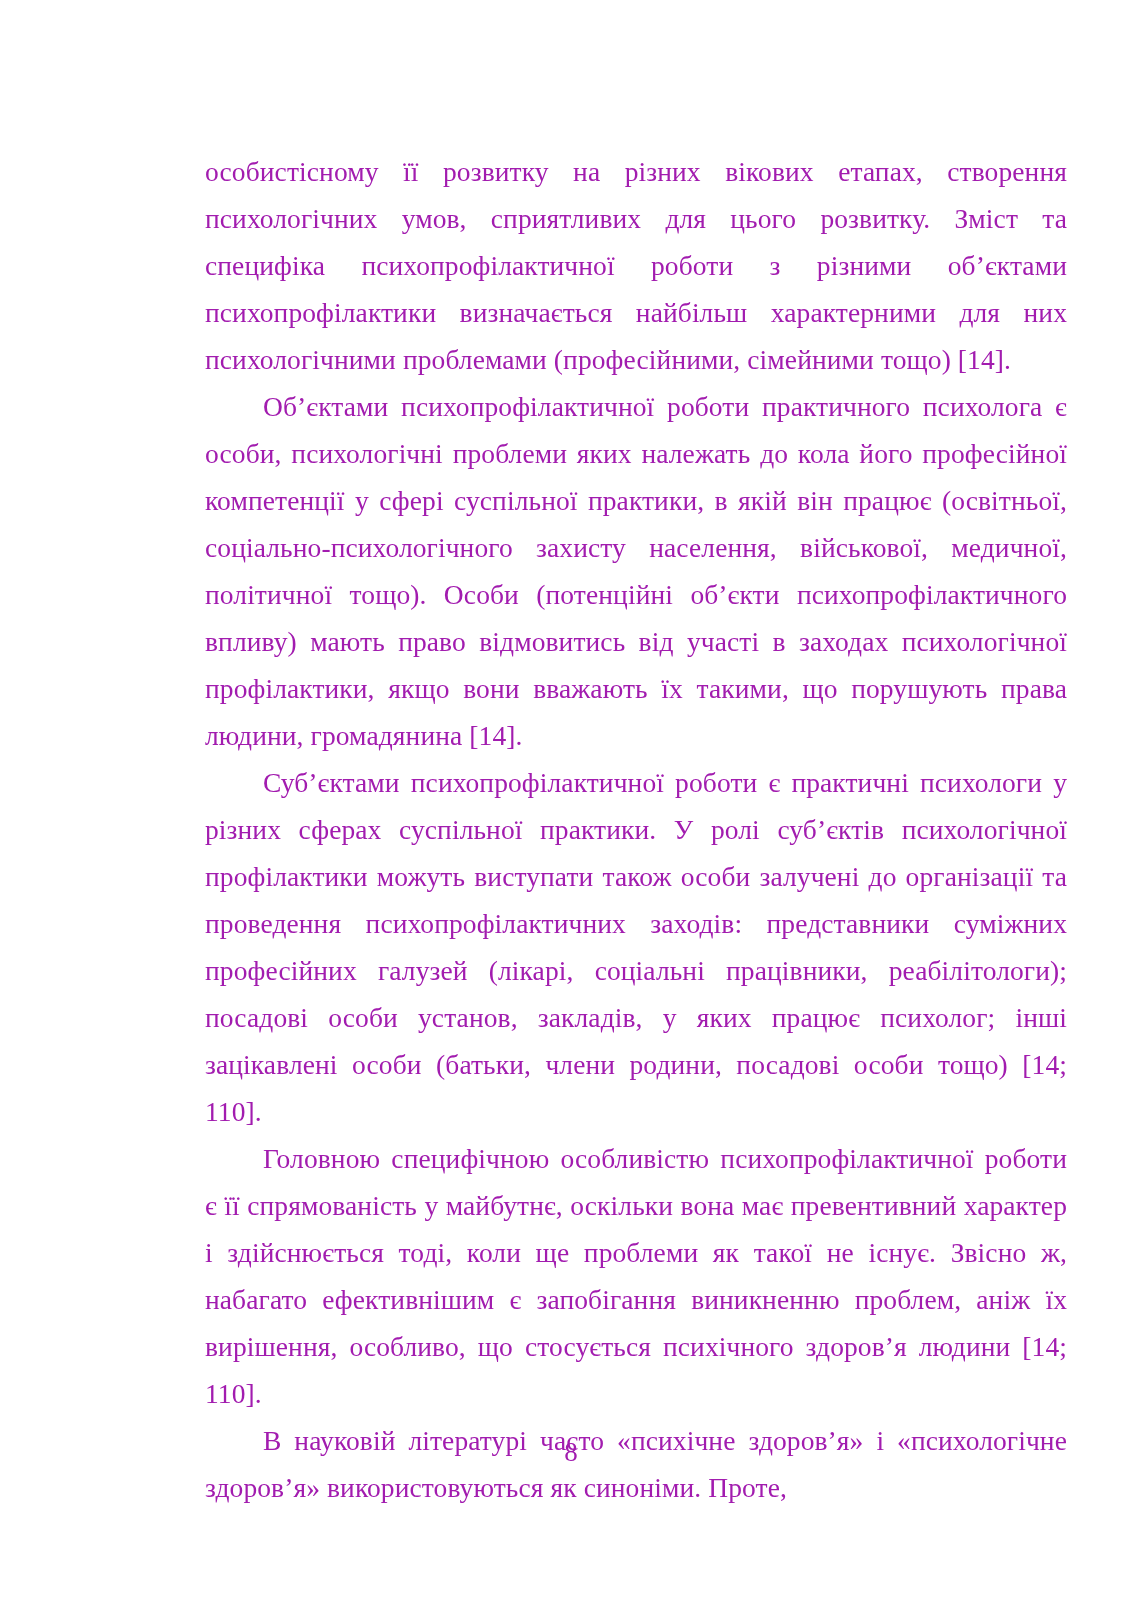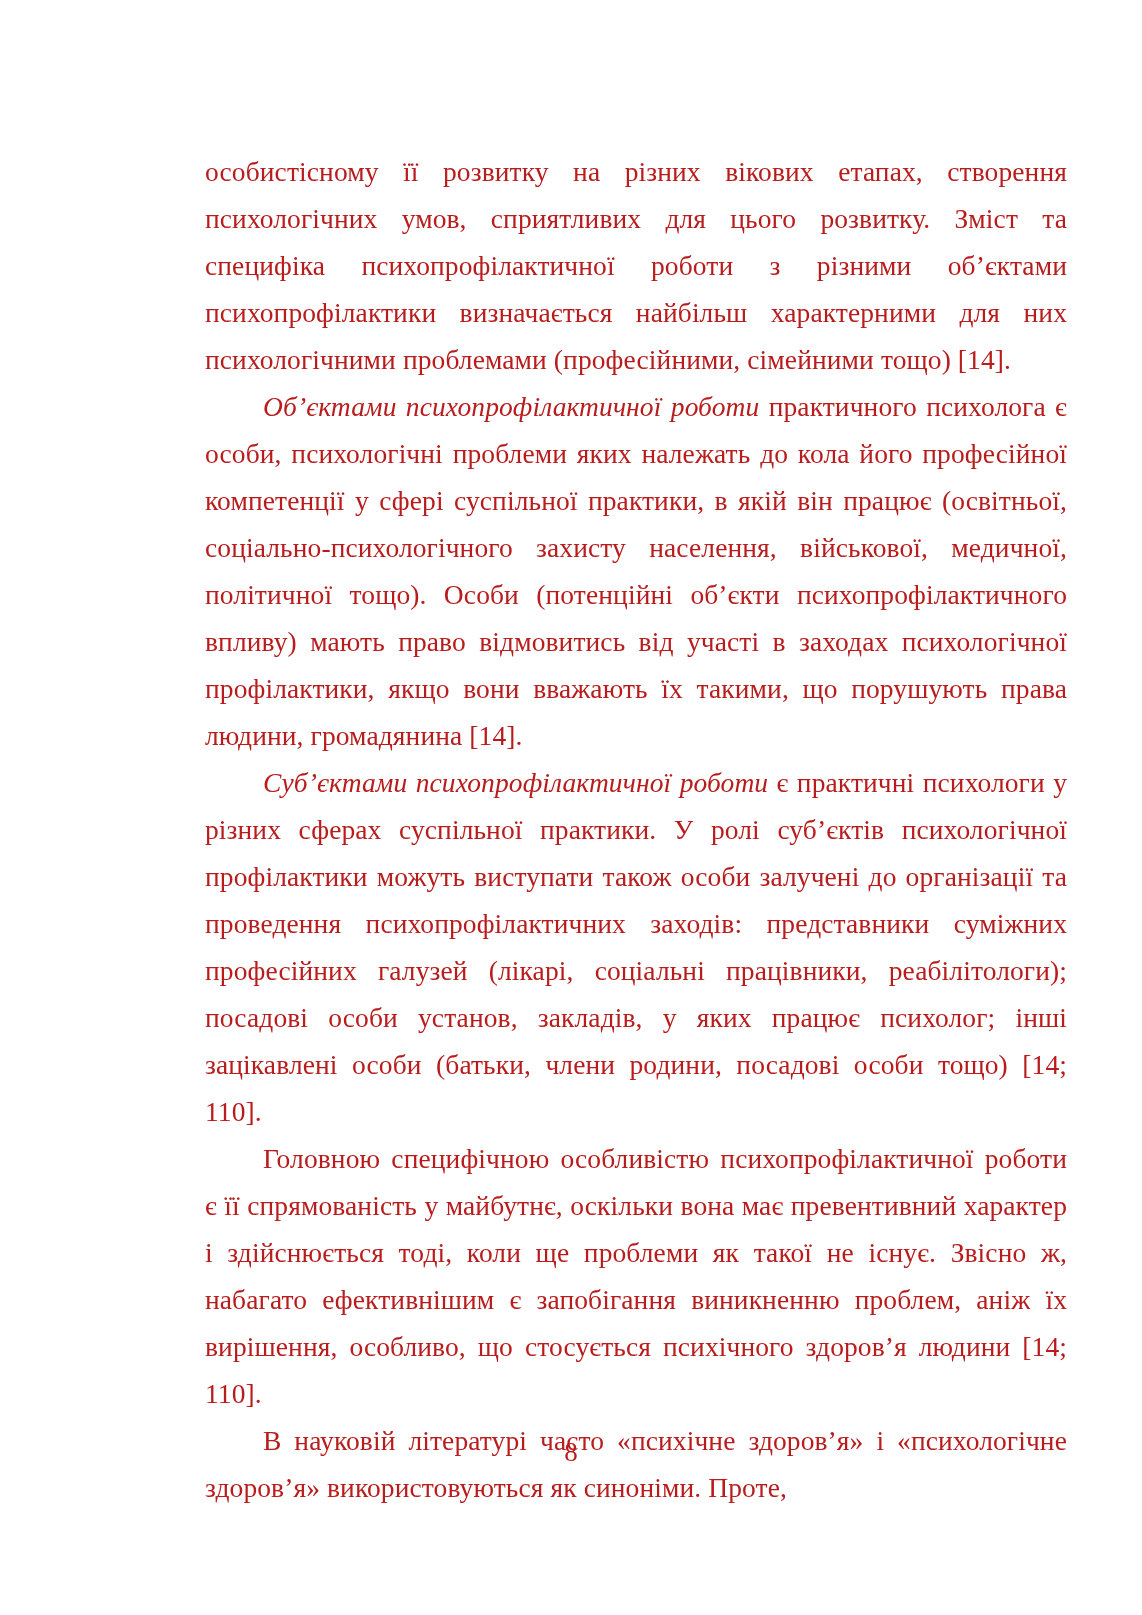--- a/index.html
+++ b/index.html
@@ -8,41 +8,40 @@
     background: #ffffff;
   }
   .page {
     position: relative;
     width: 998px;
     height: 1615px;
     margin: 0 auto;
     background: #ffffff;
     box-sizing: border-box;
     font-family: "Liberation Serif", "DejaVu Serif", serif;
-    color: #b91c1c;
+    color: #a21caf;
   }
   .content {
     position: absolute;
     left: 133px;
     top: 148px;
     width: 862px;
   }
   p.para {
     margin: 0;
     font-size: 27.5px;
     line-height: 47px;
     text-align: justify;
     text-justify: inter-word;
     letter-spacing: 0.1px;
   }
   p.indent {
     text-indent: 58px;
   }
   .it {
-    font-style: italic;
     margin-top: 16px;
   }
   .folio {
     position: absolute;
     left: 0;
     right: 0;
     top: 1437px;
     text-align: center;
     font-size: 27px;
     font-family: "Liberation Serif", "DejaVu Serif", serif;

